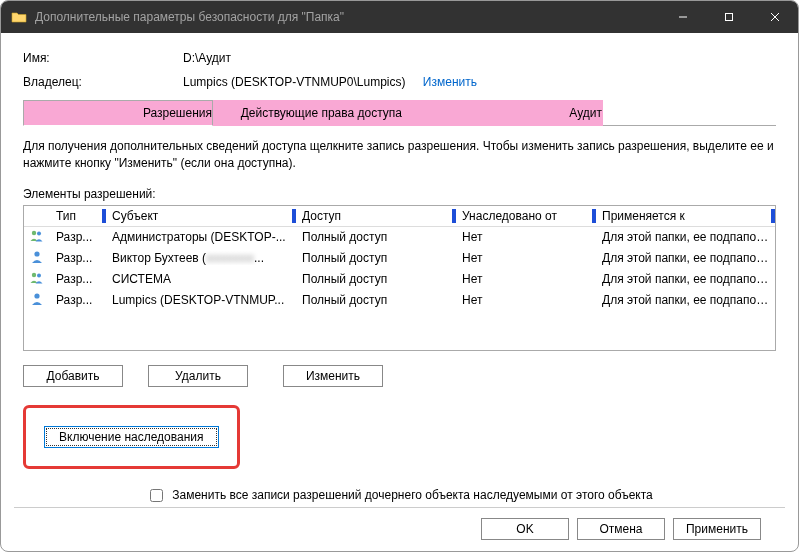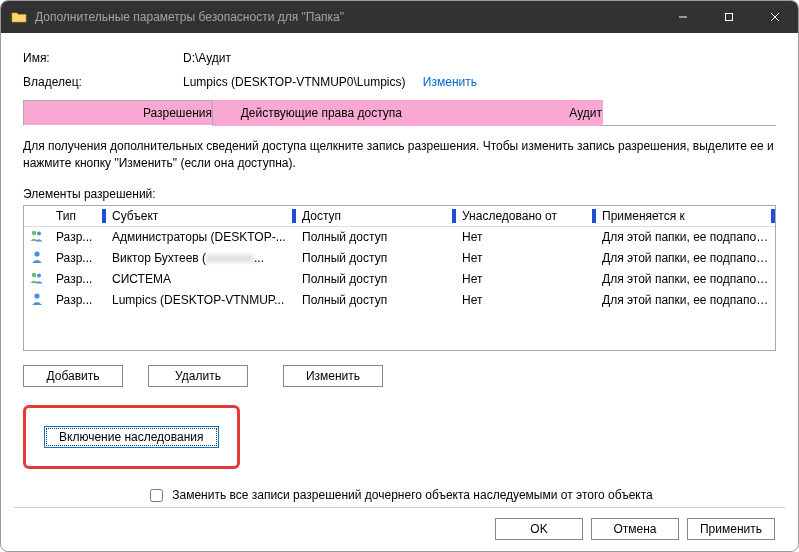--- a/index.html
+++ b/index.html
@@ -43,21 +43,21 @@
 
   .btn-row { display: flex; gap: 25px; margin-top: 14px; }
   .wbtn { min-width: 100px; height: 22px; font-size: 12px; background: #fff; border: 1px solid #888; padding: 0 12px; cursor: pointer; }
 
   .inherit-btn-wrap { margin-top: 18px; display: inline-block; padding: 18px; border: 3px solid #e53935; border-radius: 6px; }
   .inherit-btn { height: 22px; font-size: 12px; background: #fff; border: 1px solid #0078d7; outline: 1px dotted #333; outline-offset: -3px; padding: 0 14px; cursor: pointer; }
 
   .checkbox-row { margin-top: 17px; display: flex; align-items: center; gap: 6px; justify-content: center; }
   .checkbox-row input { width: 13px; height: 13px; }
 
-  .footer-btns { position: absolute; bottom: 12px; right: 24px; display: flex; gap: 8px; }
+  .footer-btns { position: absolute; bottom: 12px; right: 38px; display: flex; gap: 8px; }
   .footer-btns .wbtn { min-width: 88px; }
 
   .sep { border-top: 1px solid #ccc; margin-top: 10px; position: absolute; left: 14px; right: 14px; bottom: 44px; }
 </style>
 </head>
 <body>
 
 <div class="titlebar">
   <span class="title-icon">
     <svg viewBox="0 0 16 12">

